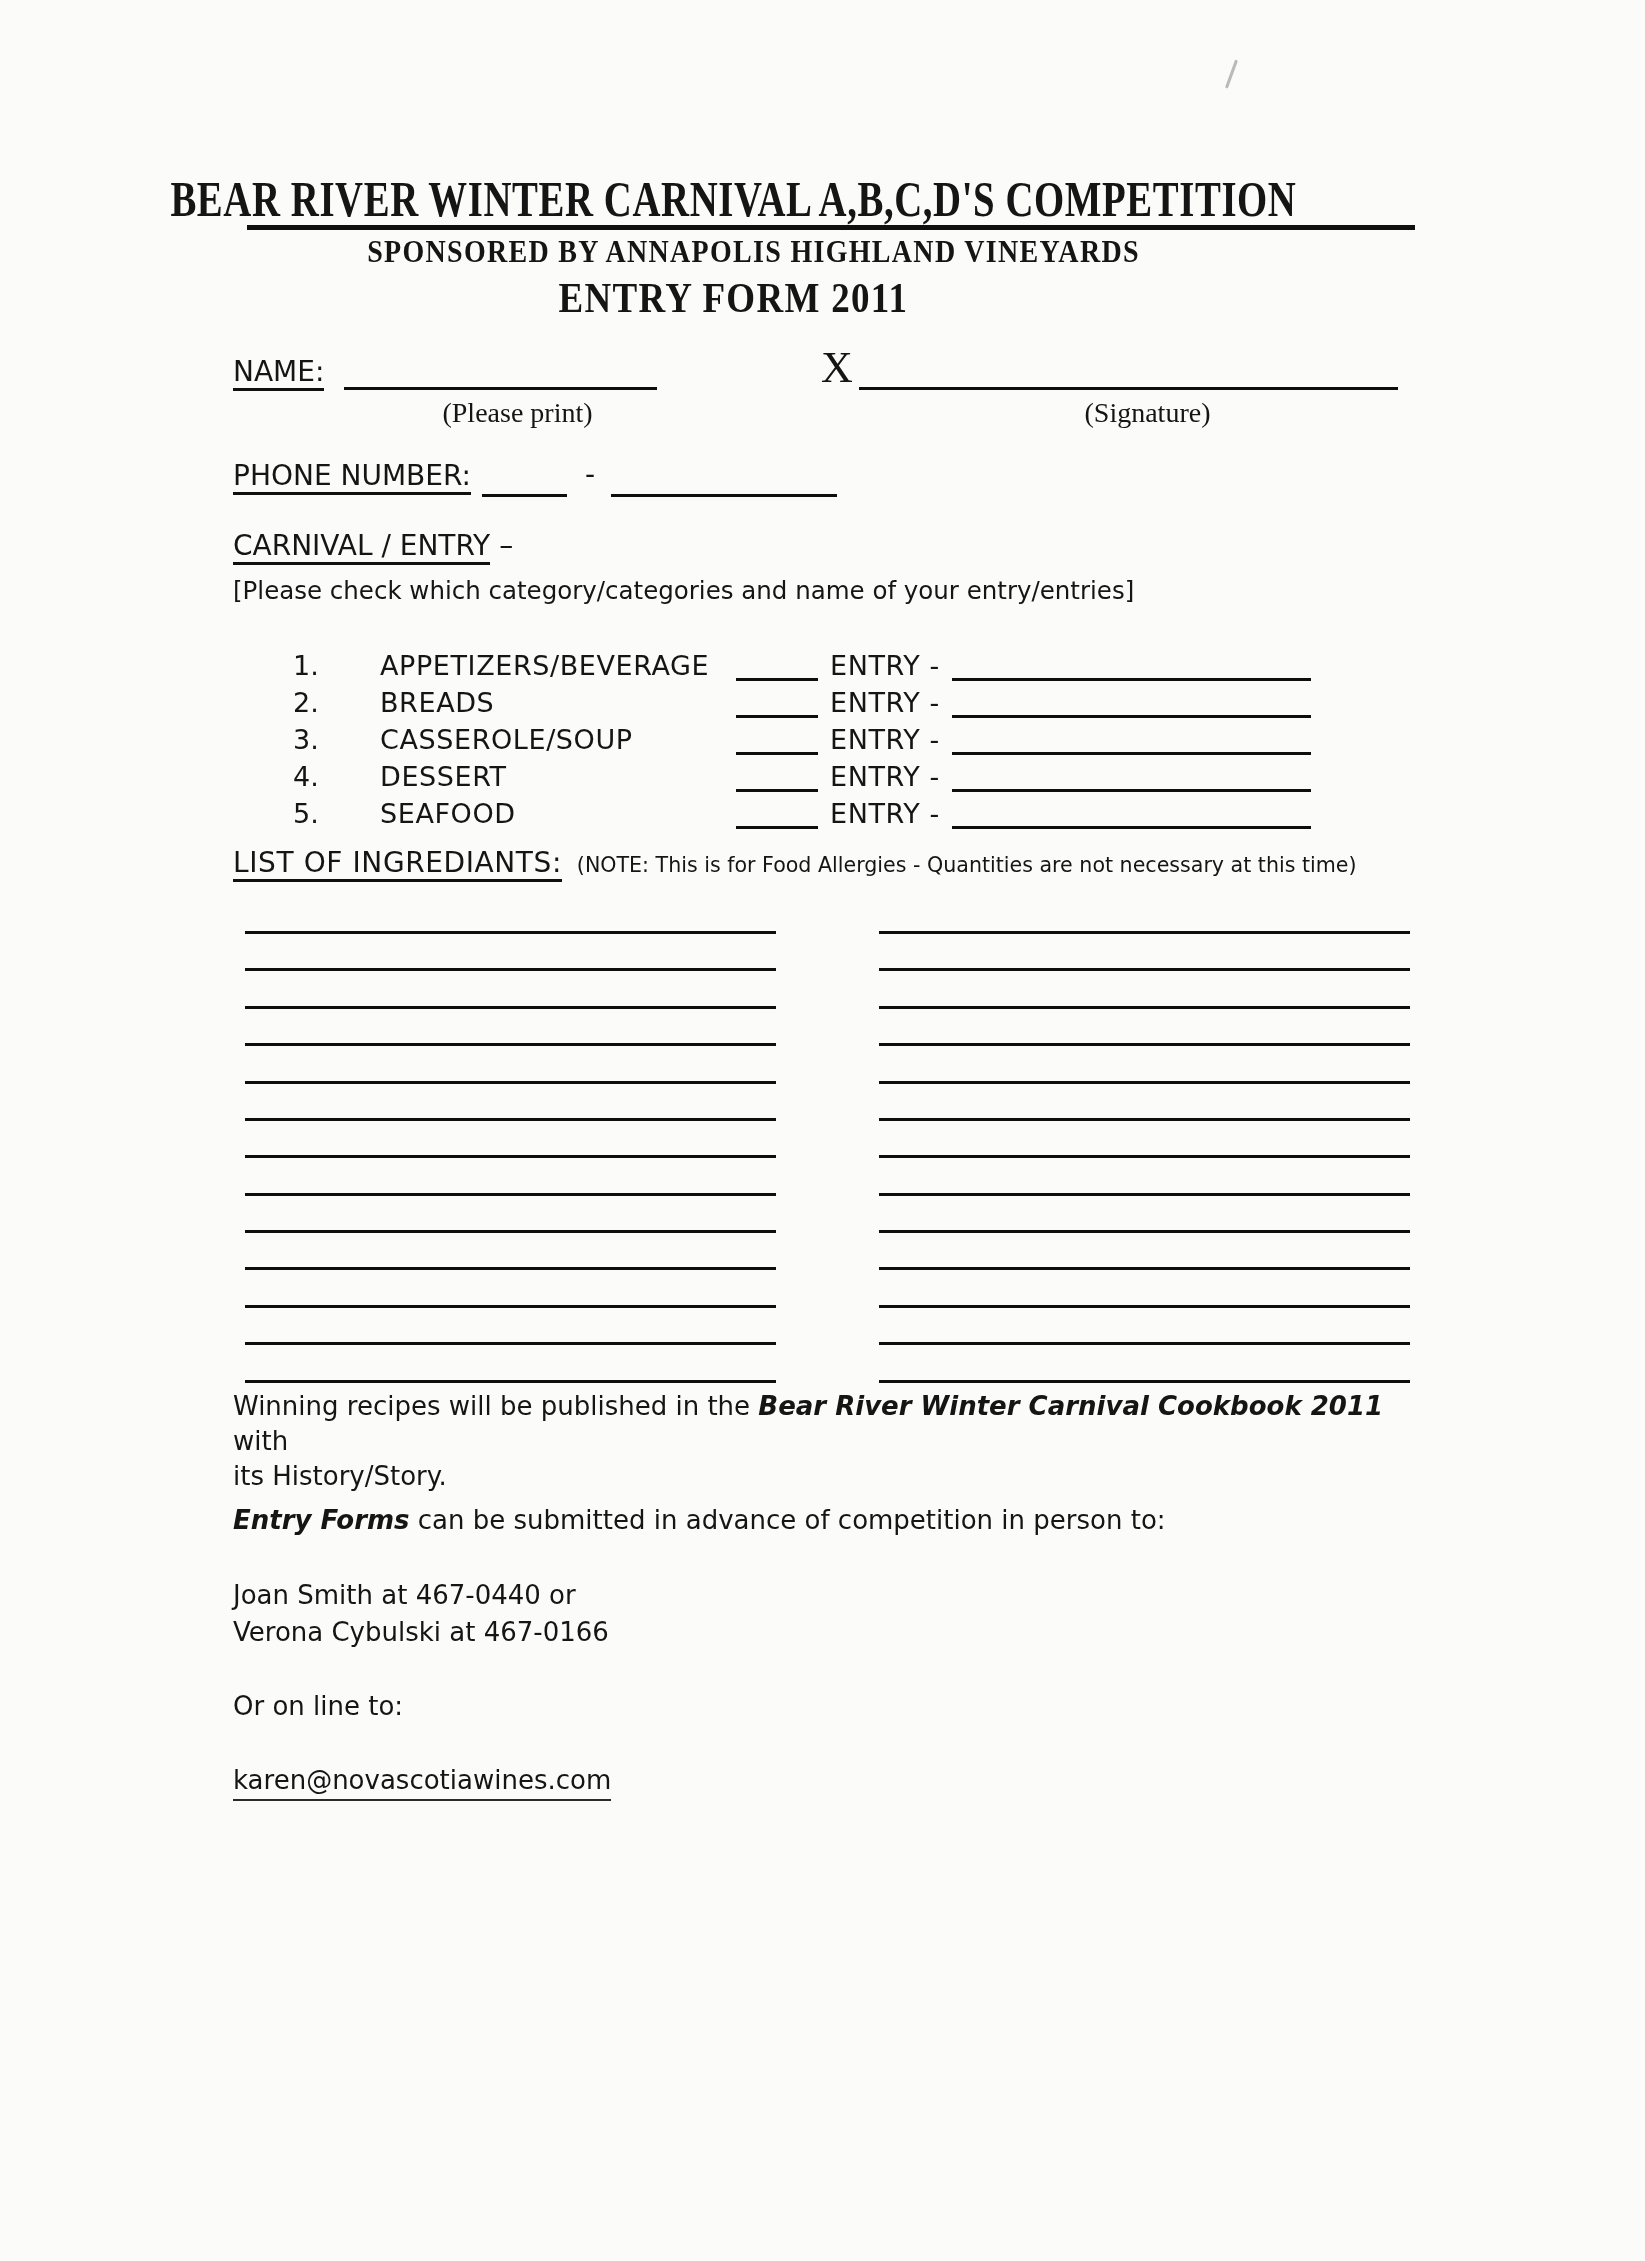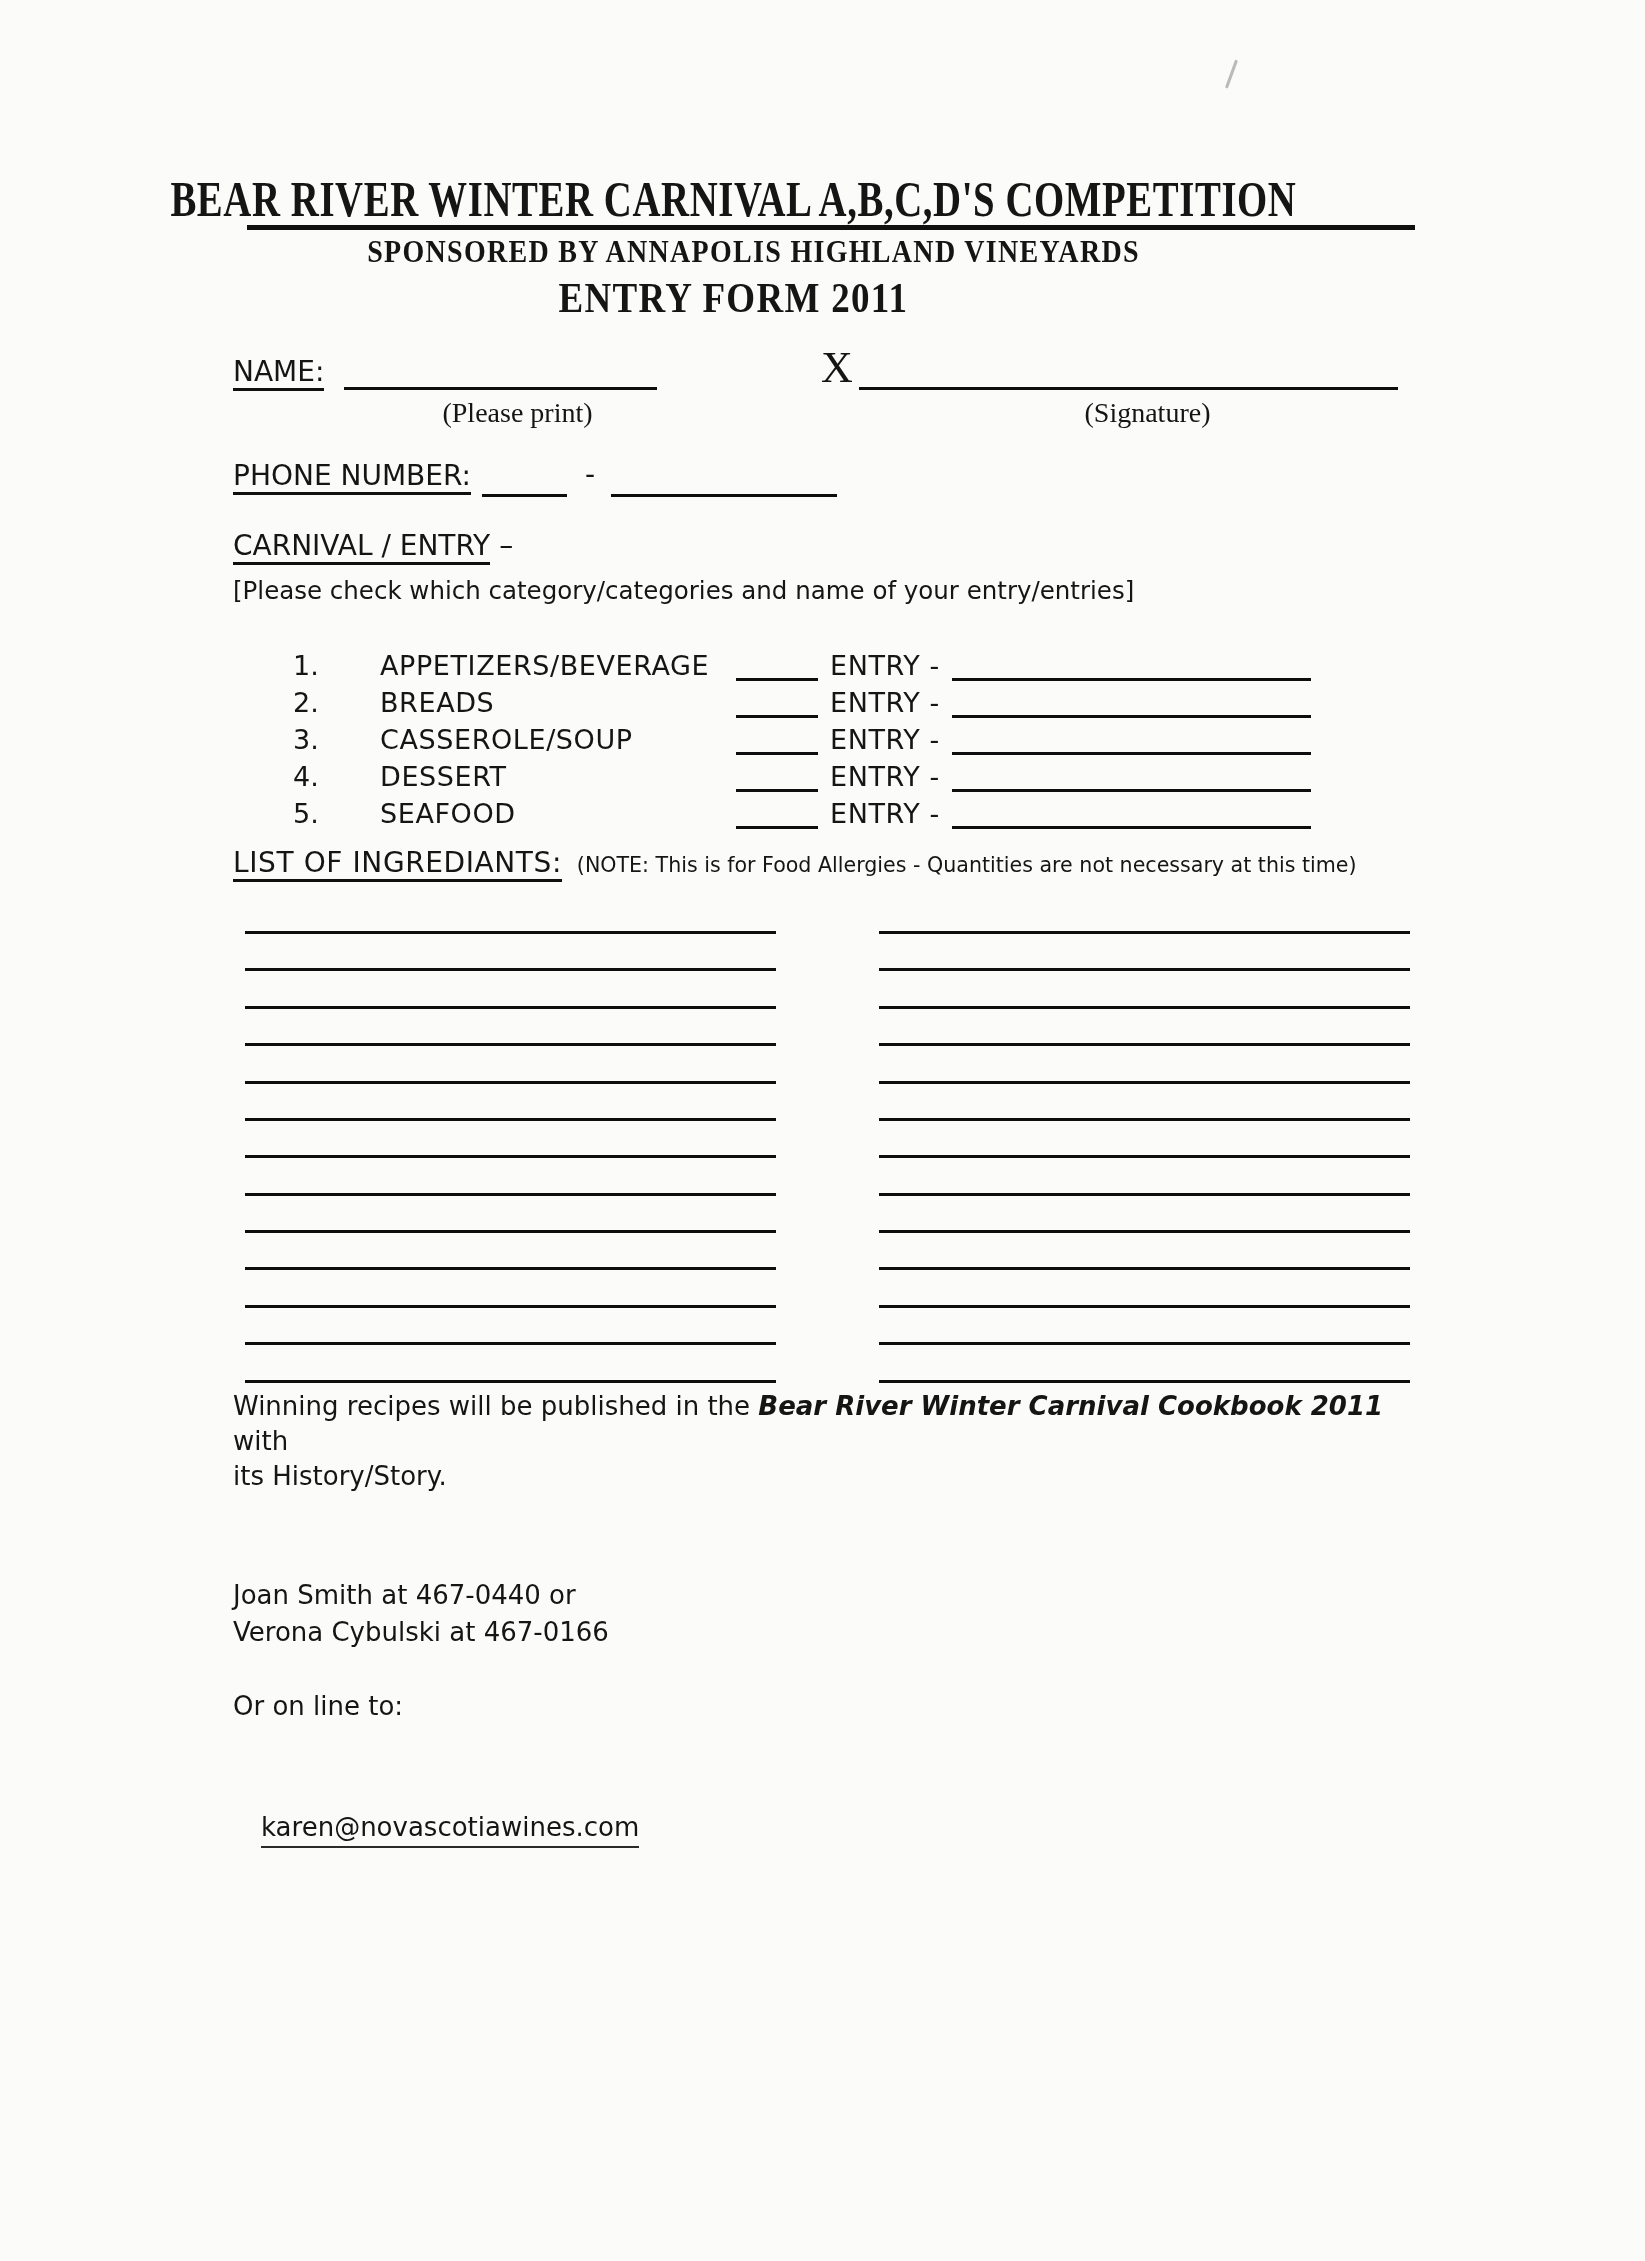--- a/index.html
+++ b/index.html
@@ -160,26 +160,29 @@
       <div class="bline" style="left: 0px; width: 100%; top: 374px;"></div>
       <div class="bline" style="left: 0px; width: 100%; top: 411px;"></div>
       <div class="bline" style="left: 0px; width: 100%; top: 449px;"></div>
     </div>
 
   <div class="abs body-txt" style="left:233px;top:1389px;width:1186px;">
     <span>Winning recipes will be published in the </span><span class="bi">Bear River Winter Carnival Cookbook 2011</span><span> with</span><br>
     <span>its History/Story.</span>
   </div>
 
+  <div class="abs body-txt" style="left:233px;top:1503px;width:1186px;">
+    <span class="bi">Entry Forms</span><span> can be submitted in advance of competition in person to:</span>
+  </div>
 
   <div class="abs body-txt" style="left:233px;top:1578px;">Joan Smith at 467-0440 or</div>
   <div class="abs body-txt" style="left:233px;top:1615px;">Verona Cybulski at 467-0166</div>
 
   <div class="abs body-txt" style="left:233px;top:1689px;">Or on line to:</div>
-  <div class="abs" style="left:233px;top:1812px;margin-left:28px;">
+  <div class="abs" style="left:233px;top:1765px;">
     <span style="font-size:26px;display:inline-block;border-bottom:2.6px solid #2a2a2a;padding-bottom:3.9px;">karen@novascotiawines.com</span>
   </div>
 
   <div class="artifact" style="left:1230px;top:59px;width:2.6px;height:30px;transform:rotate(20deg);opacity:.45;"></div>
   <div class="artifact" style="left:1560px;top:837px;width:3.9px;height:26px;transform:rotate(-22deg);opacity:.8;"></div>
   <div class="edge-line"></div>
 
 </div>
 
 

